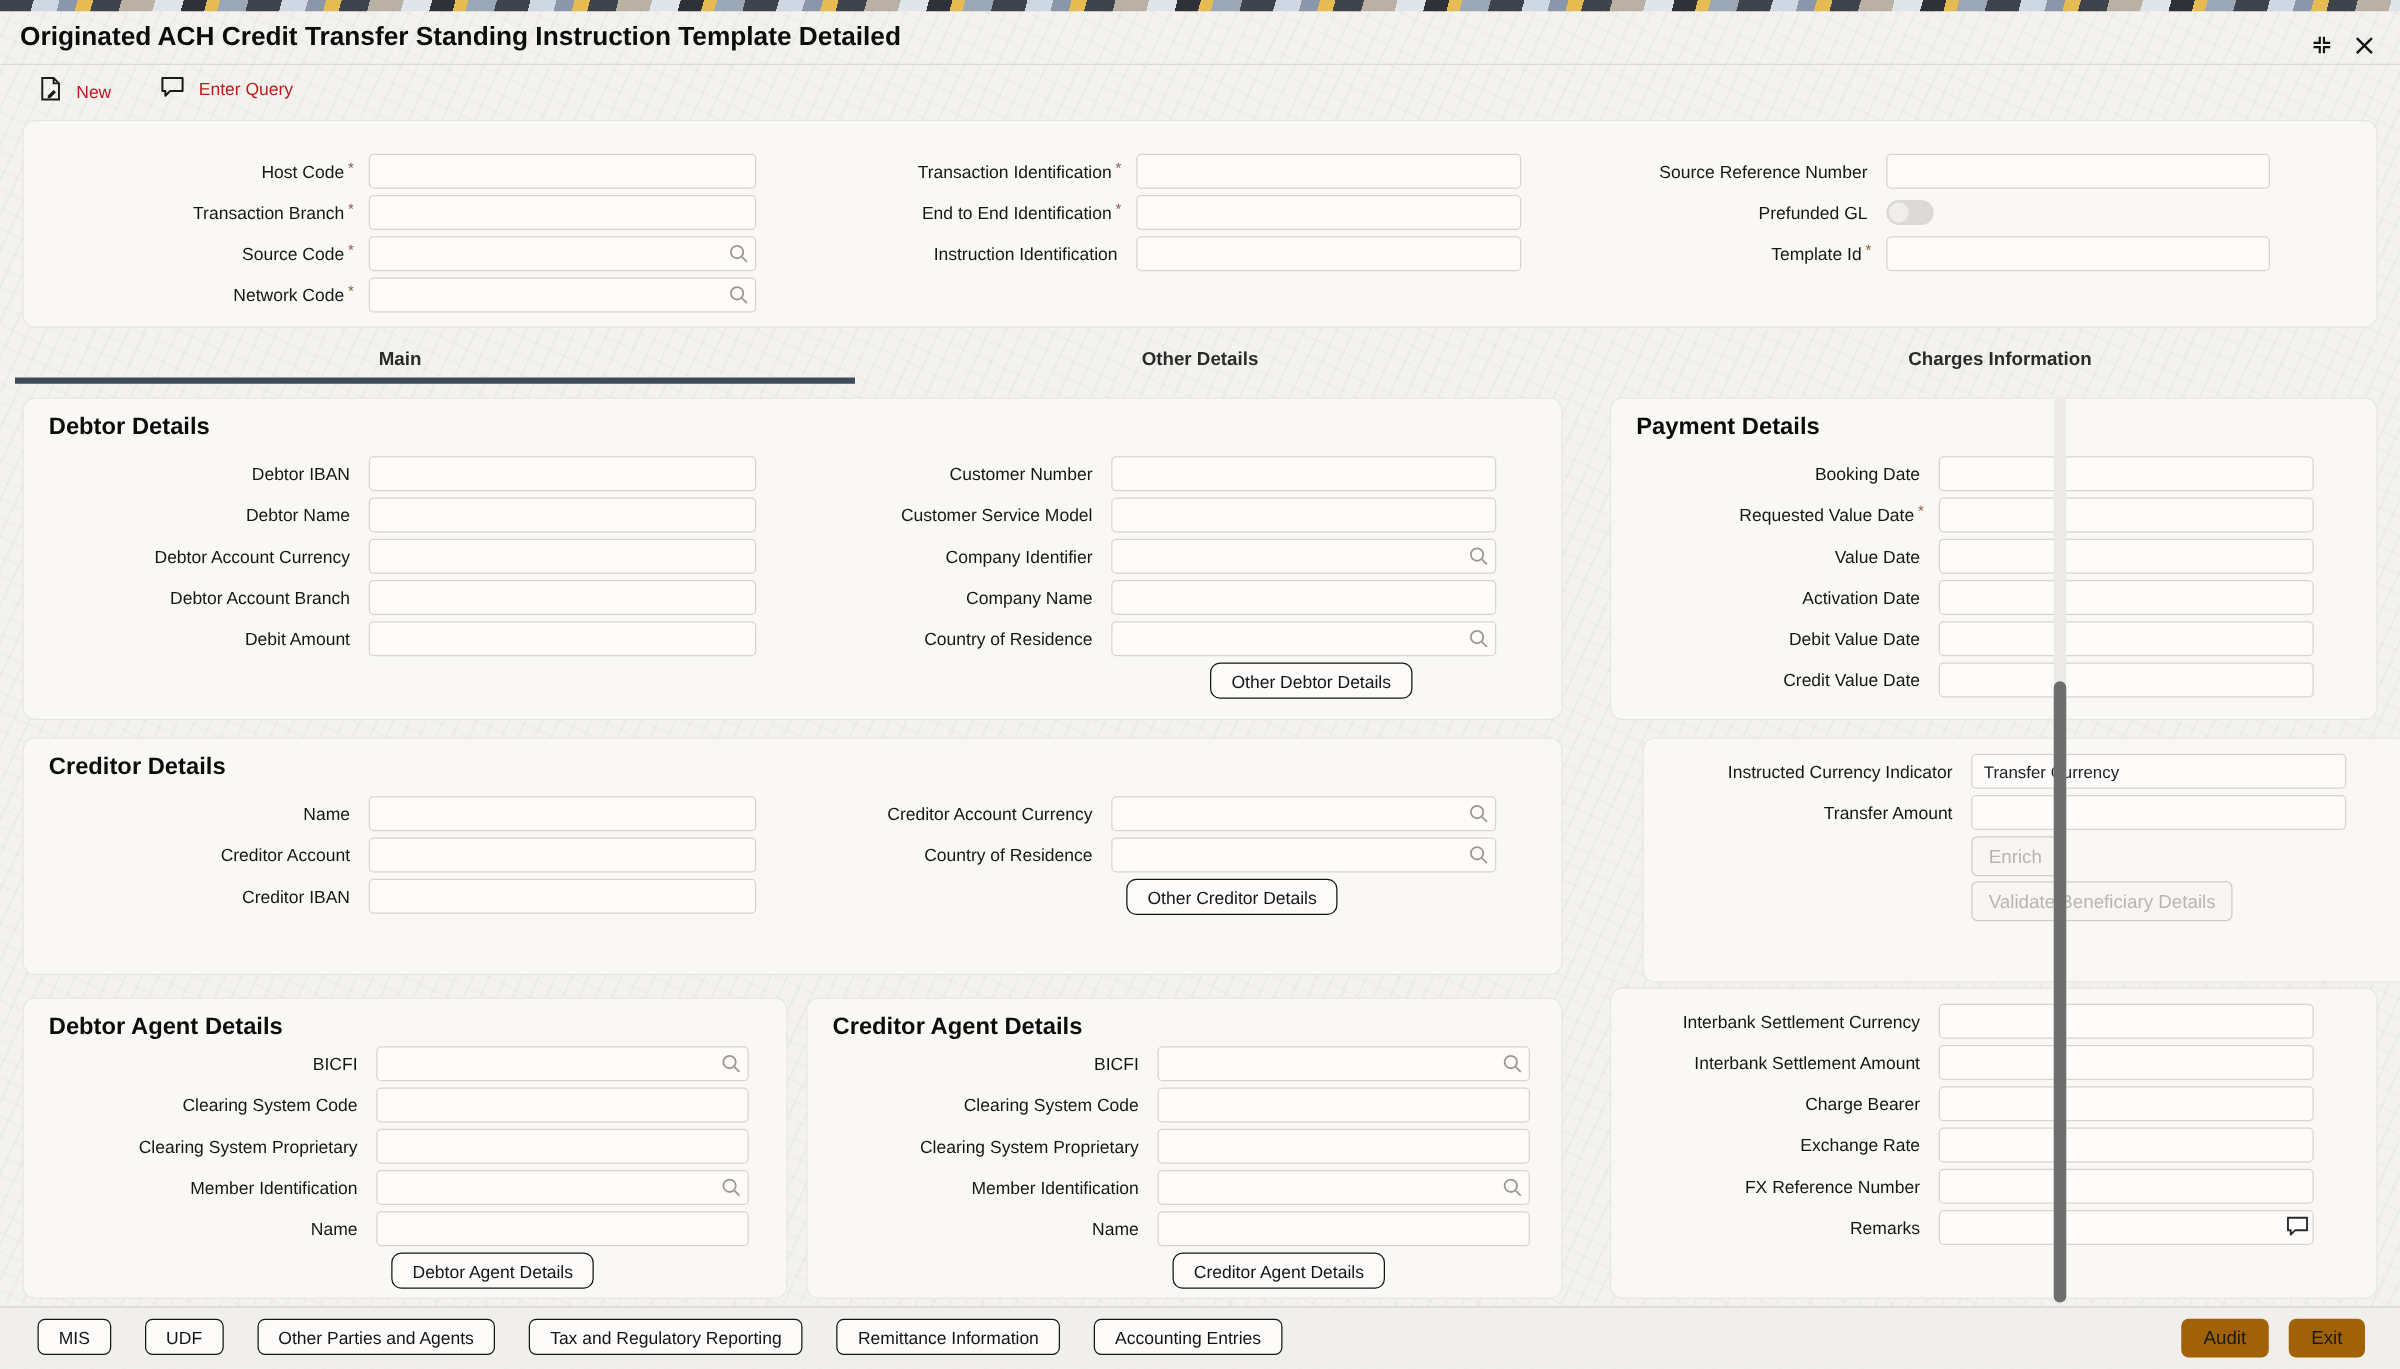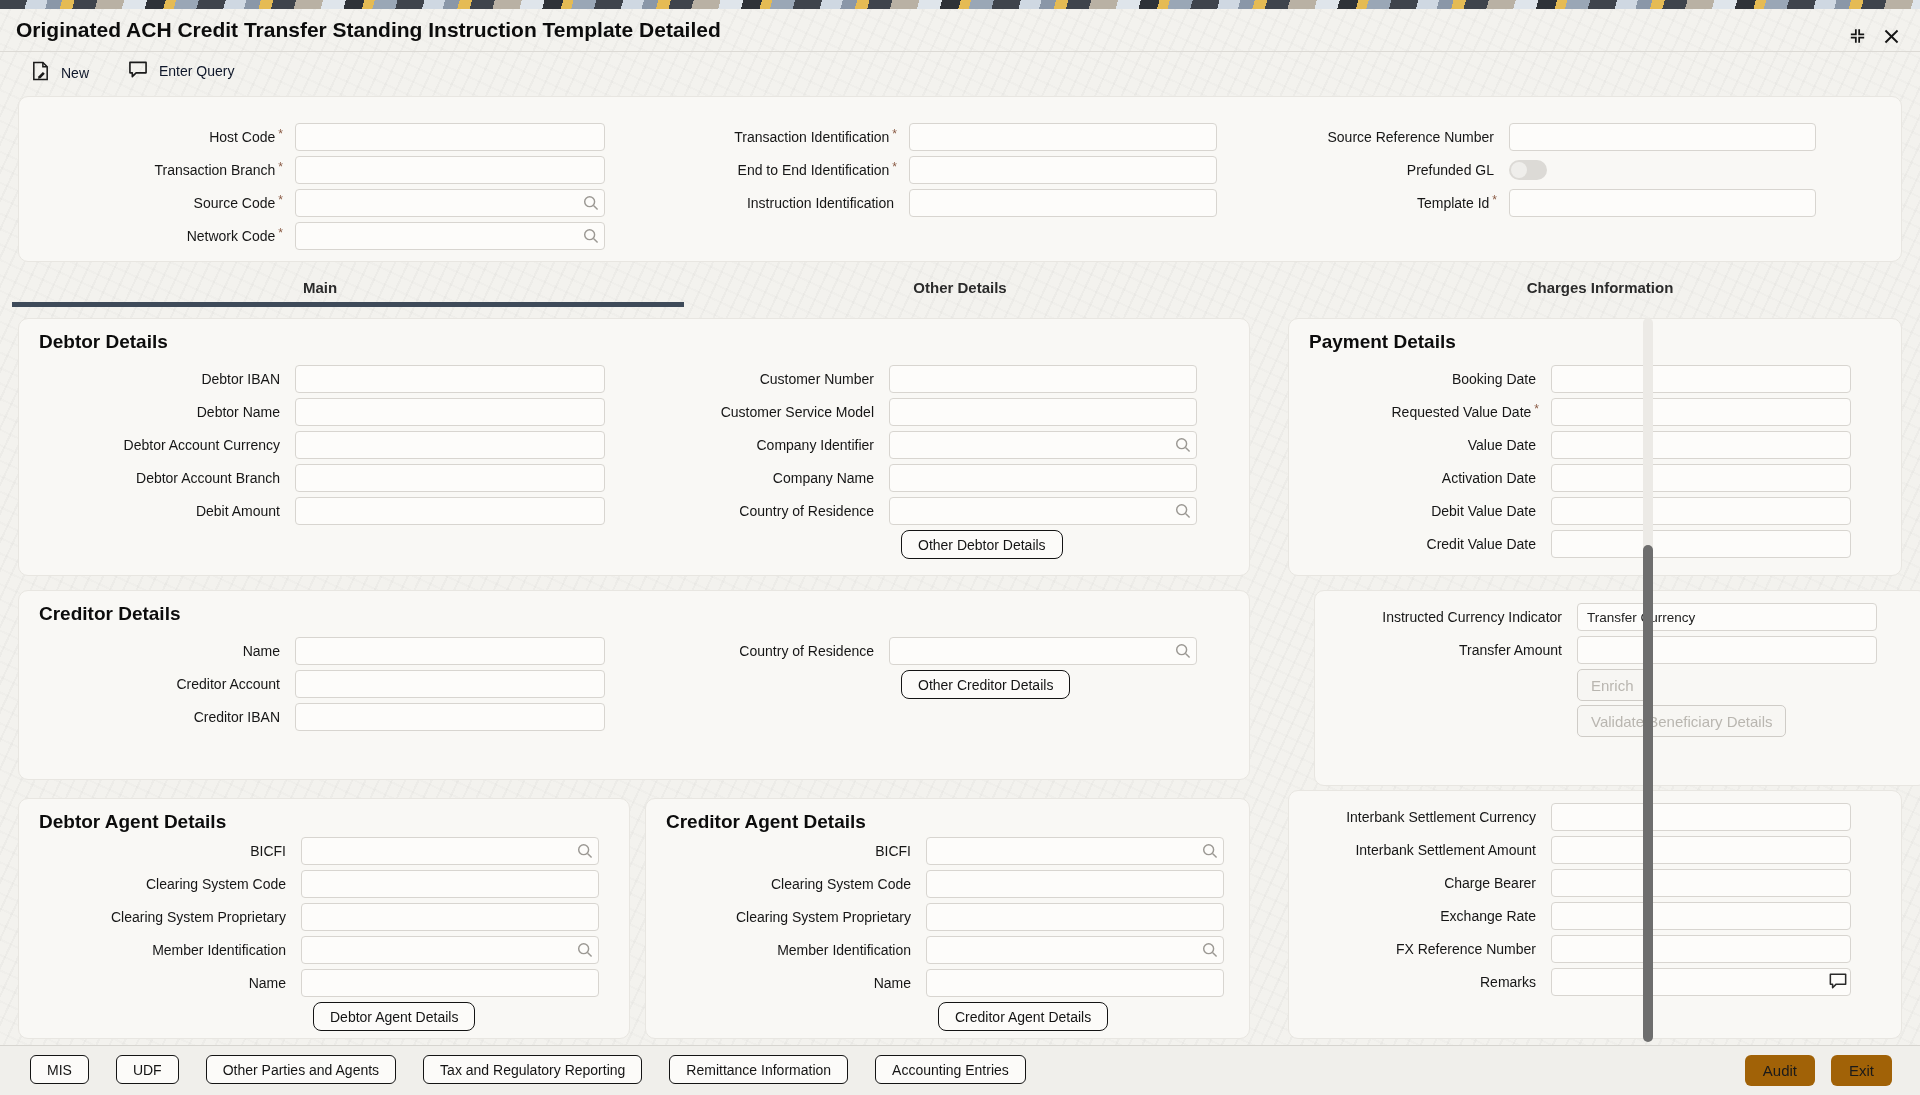--- a/index.html
+++ b/index.html
@@ -22,21 +22,21 @@
 
   .titlebar { position:absolute; left:0; top:9px; width:1920px; height:43px;
     border-bottom:1px solid #dcdad5; }
   .title { position:absolute; left:16px; top:9px; font-size:21px; font-weight:700; color:#0c0c0c; }
   .winbtn { position:absolute; top:15px; width:26px; height:24px; display:flex;
     align-items:center; justify-content:center; cursor:default; }
   .winbtn svg { display:block; }
 
   .toolbar { position:absolute; left:0; top:52px; width:1920px; height:44px; }
   .tool { position:absolute; top:8px; display:flex; align-items:center; gap:10px;
-    font-size:14px; color:#0f172a; }
+    font-size:14px; color:#b91c1c; }
 
   
   .panel { position:absolute; background:#f9f8f5; border:1px solid #e8e6e1;
     border-radius:10px; }
   .ptitle { position:absolute; left:20px; top:12px; font-size:19px; font-weight:700; color:#0c0c0c; }
 
   .col { position:absolute; }
   .row { display:flex; align-items:center; height:28px; margin-bottom:5px; }
   .lbl { font-size:14px; color:#161616; text-align:right; flex:none; white-space:nowrap; }
   .req { color:#8a5a44; font-size:12px; margin-left:3px; display:inline-block; transform:translateY(-4px); }
@@ -263,21 +263,21 @@
         <div class="fld noicon"><input style=""></div>
         </div>
       <div class="row">
           <div class="lbl"><span>Country of Residence</span><span class="req"></span></div>
         <div class="fld"><input style="">
           <span class="sic"><svg width="18" height="18" viewBox="0 0 20 20">
                 <circle cx="8.5" cy="8.5" r="5.5" fill="none" stroke="#9b9893" stroke-width="1.6"></circle>
                 <line x1="12.8" y1="12.8" x2="17.3" y2="17.3" stroke="#9b9893" stroke-width="1.6"></line>
               </svg></span></div>
         </div>
-      <div class="btnrow" style="margin-left:296px;">
+      <div class="btnrow" style="margin-left:296px;justify-content:center;">
         <button class="obtn">Other Debtor Details</button>
       </div>
     </div>
   </div>
 
   <div class="panel" style="left:1288px; top:318px; width:614px; height:258px;">
     <div class="ptitle">Payment Details</div>
     <div class="col c-p" style="left:10px; top:46px;">
       <div class="row">
           <div class="lbl"><span>Booking Date</span><span class="req"></span></div>
@@ -316,20 +316,28 @@
       <div class="row">
           <div class="lbl"><span>Creditor Account</span><span class="req"></span></div>
         <div class="fld noicon"><input style=""></div>
         </div>
       <div class="row">
           <div class="lbl"><span>Creditor IBAN</span><span class="req"></span></div>
         <div class="fld noicon"><input style=""></div>
         </div>
     </div>
     <div class="col c-d2" style="left:586px; top:46px;">
+      <div class="row">
+          <div class="lbl"><span>Creditor Account Currency</span><span class="req"></span></div>
+        <div class="fld"><input style="">
+          <span class="sic"><svg width="18" height="18" viewBox="0 0 20 20">
+                <circle cx="8.5" cy="8.5" r="5.5" fill="none" stroke="#9b9893" stroke-width="1.6"></circle>
+                <line x1="12.8" y1="12.8" x2="17.3" y2="17.3" stroke="#9b9893" stroke-width="1.6"></line>
+              </svg></span></div>
+        </div>
       <div class="row">
           <div class="lbl"><span>Country of Residence</span><span class="req"></span></div>
         <div class="fld"><input style="">
           <span class="sic"><svg width="18" height="18" viewBox="0 0 20 20">
                 <circle cx="8.5" cy="8.5" r="5.5" fill="none" stroke="#9b9893" stroke-width="1.6"></circle>
                 <line x1="12.8" y1="12.8" x2="17.3" y2="17.3" stroke="#9b9893" stroke-width="1.6"></line>
               </svg></span></div>
         </div>
       <div class="btnrow" style="margin-left:296px;">
         <button class="obtn">Other Creditor Details</button>

